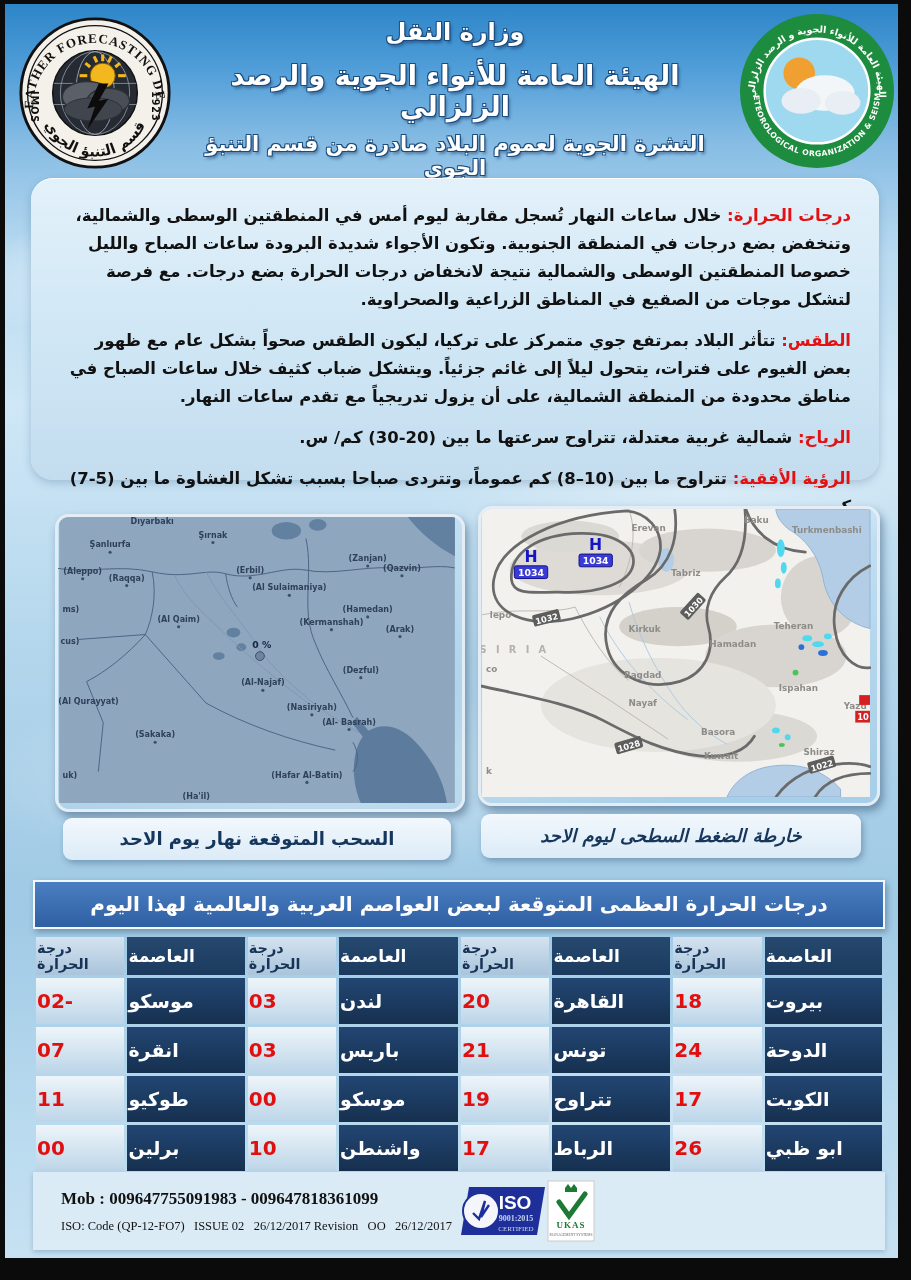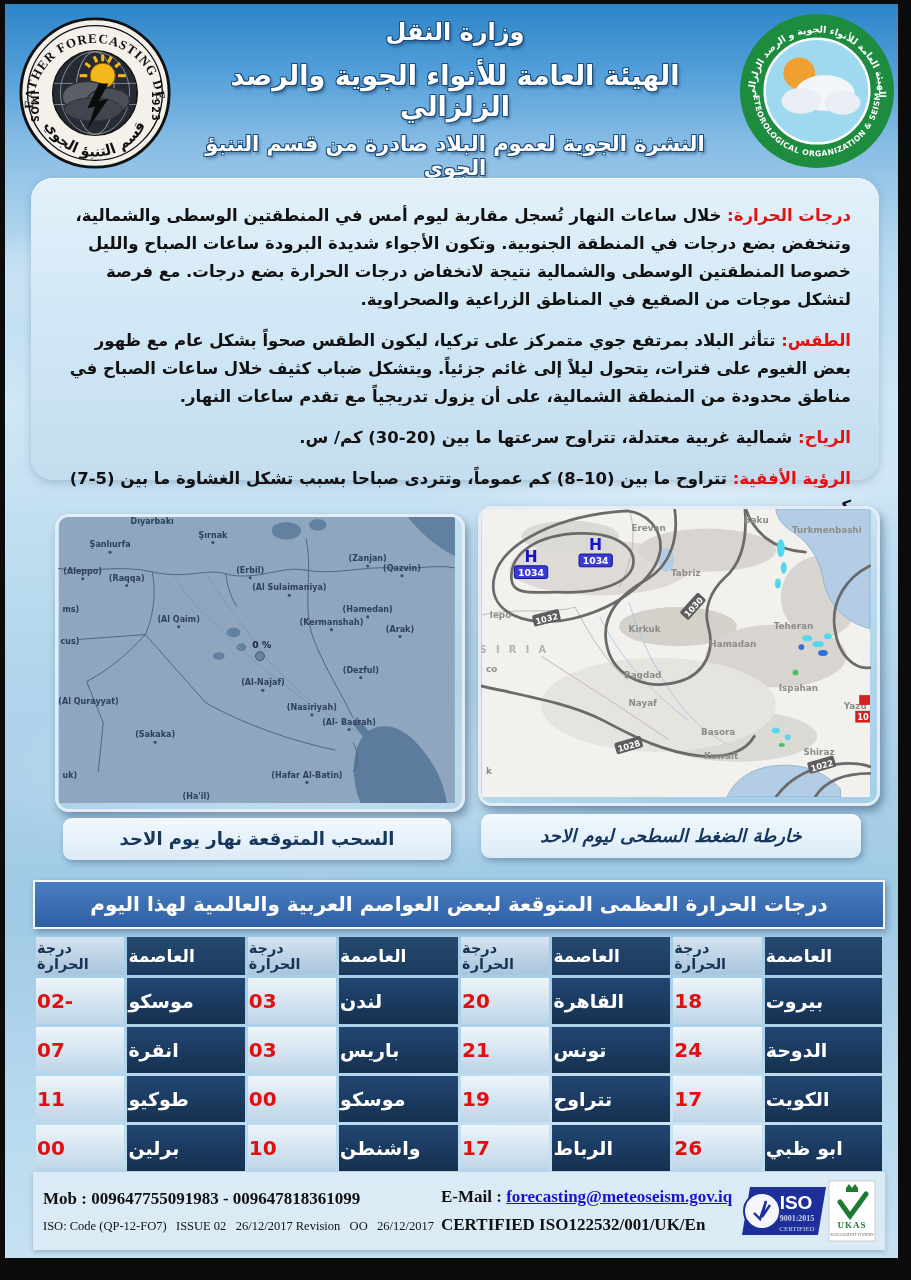--- a/index.html
+++ b/index.html
@@ -49,21 +49,21 @@
     border-collapse:separate;border-spacing:3px;}
   .ttable td{text-align:left;vertical-align:middle;}
   .cap-h{background:linear-gradient(180deg,#27496f,#1b3a5e);color:#fff;font-weight:bold;font-size:17px;height:36px;}
   .tmp-h{background:linear-gradient(180deg,#d4e3f0,#a9c4db);color:#173457;font-weight:bold;font-size:14.5px;height:36px;}
   .cap-c{background:linear-gradient(180deg,#224673,#16304f);color:#fff;font-weight:bold;font-size:19px;height:44px;}
   .tmp-c{background:linear-gradient(180deg,#eef5fa,#bcd5e8);color:#e01010;font-weight:bold;font-size:20px;height:44px;}
   .w-cap{width:122px;} .w-tmp{width:91px;}
   
   .footer{position:absolute;left:28px;top:1168px;width:852px;height:78px;box-sizing:border-box;
     background:rgba(226,238,247,.78);box-shadow:0 2px 5px rgba(30,60,90,.25);
-    display:flex;align-items:center;padding:6px 10px;gap:8px;
+    display:flex;align-items:center;padding:6px 28px;gap:8px;
     font-family:"Liberation Serif","DejaVu Serif",serif;color:#111;}
   .f-left{width:390px;}
   .f-mid{flex:1;}
   .f-mob{font-size:17px;font-weight:600;white-space:pre;}
   .f-iso{font-size:12.5px;margin-top:10px;white-space:pre;}
   .f-mail{font-size:17px;font-weight:600;white-space:pre;}
   .f-mail a{color:#1a12cf;}
   .f-cert{font-size:17px;font-weight:600;margin-top:8px;white-space:pre;}
   .badges{display:flex;align-items:center;gap:2px;}
 </style>
@@ -387,24 +387,20 @@
       <td class="tmp-c">00</td>
     </tr>
   </tbody>
       </table>
 
   <div class="footer">
     <div class="f-left">
       <div class="f-mob">Mob : 009647755091983 - 009647818361099</div>
       <div class="f-iso">ISO: Code (QP-12-FO7)   ISSUE 02   26/12/2017 Revision   OO   26/12/2017</div>
     </div>
-    <div class="f-mid">
-      <div class="f-mail"><span>E-Mail : </span><a href="#">forecasting@meteoseism.gov.iq</a></div>
-      <div class="f-cert">CERTIFIED ISO122532/001/UK/En</div>
-    </div>
     <div class="badges">
       <svg width="86" height="56" viewBox="0 0 86 56">
         <polygon points="10,4 86,4 78,52 2,52" fill="#1e2f9a"></polygon>
         <circle cx="22" cy="28" r="18" fill="#f4f6fb" stroke="#1e2f9a" stroke-width="2"></circle>
         <path d="M 14,30 L 20,36 L 26,18 L 22,34 L 30,22" fill="none" stroke="#1e2f9a" stroke-width="2.4"></path>
         <text x="56" y="26" font-size="19" font-weight="bold" fill="#ffffff" text-anchor="middle" font-family="Liberation Sans, sans-serif">ISO</text>
         <text x="57" y="38" font-size="8" font-weight="bold" fill="#c8d2f0" text-anchor="middle">9001:2015</text>
         <text x="57" y="48" font-size="7" fill="#c8d2f0" text-anchor="middle">CERTIFIED</text>
       </svg>
       <svg width="48" height="62" viewBox="0 0 48 62">

